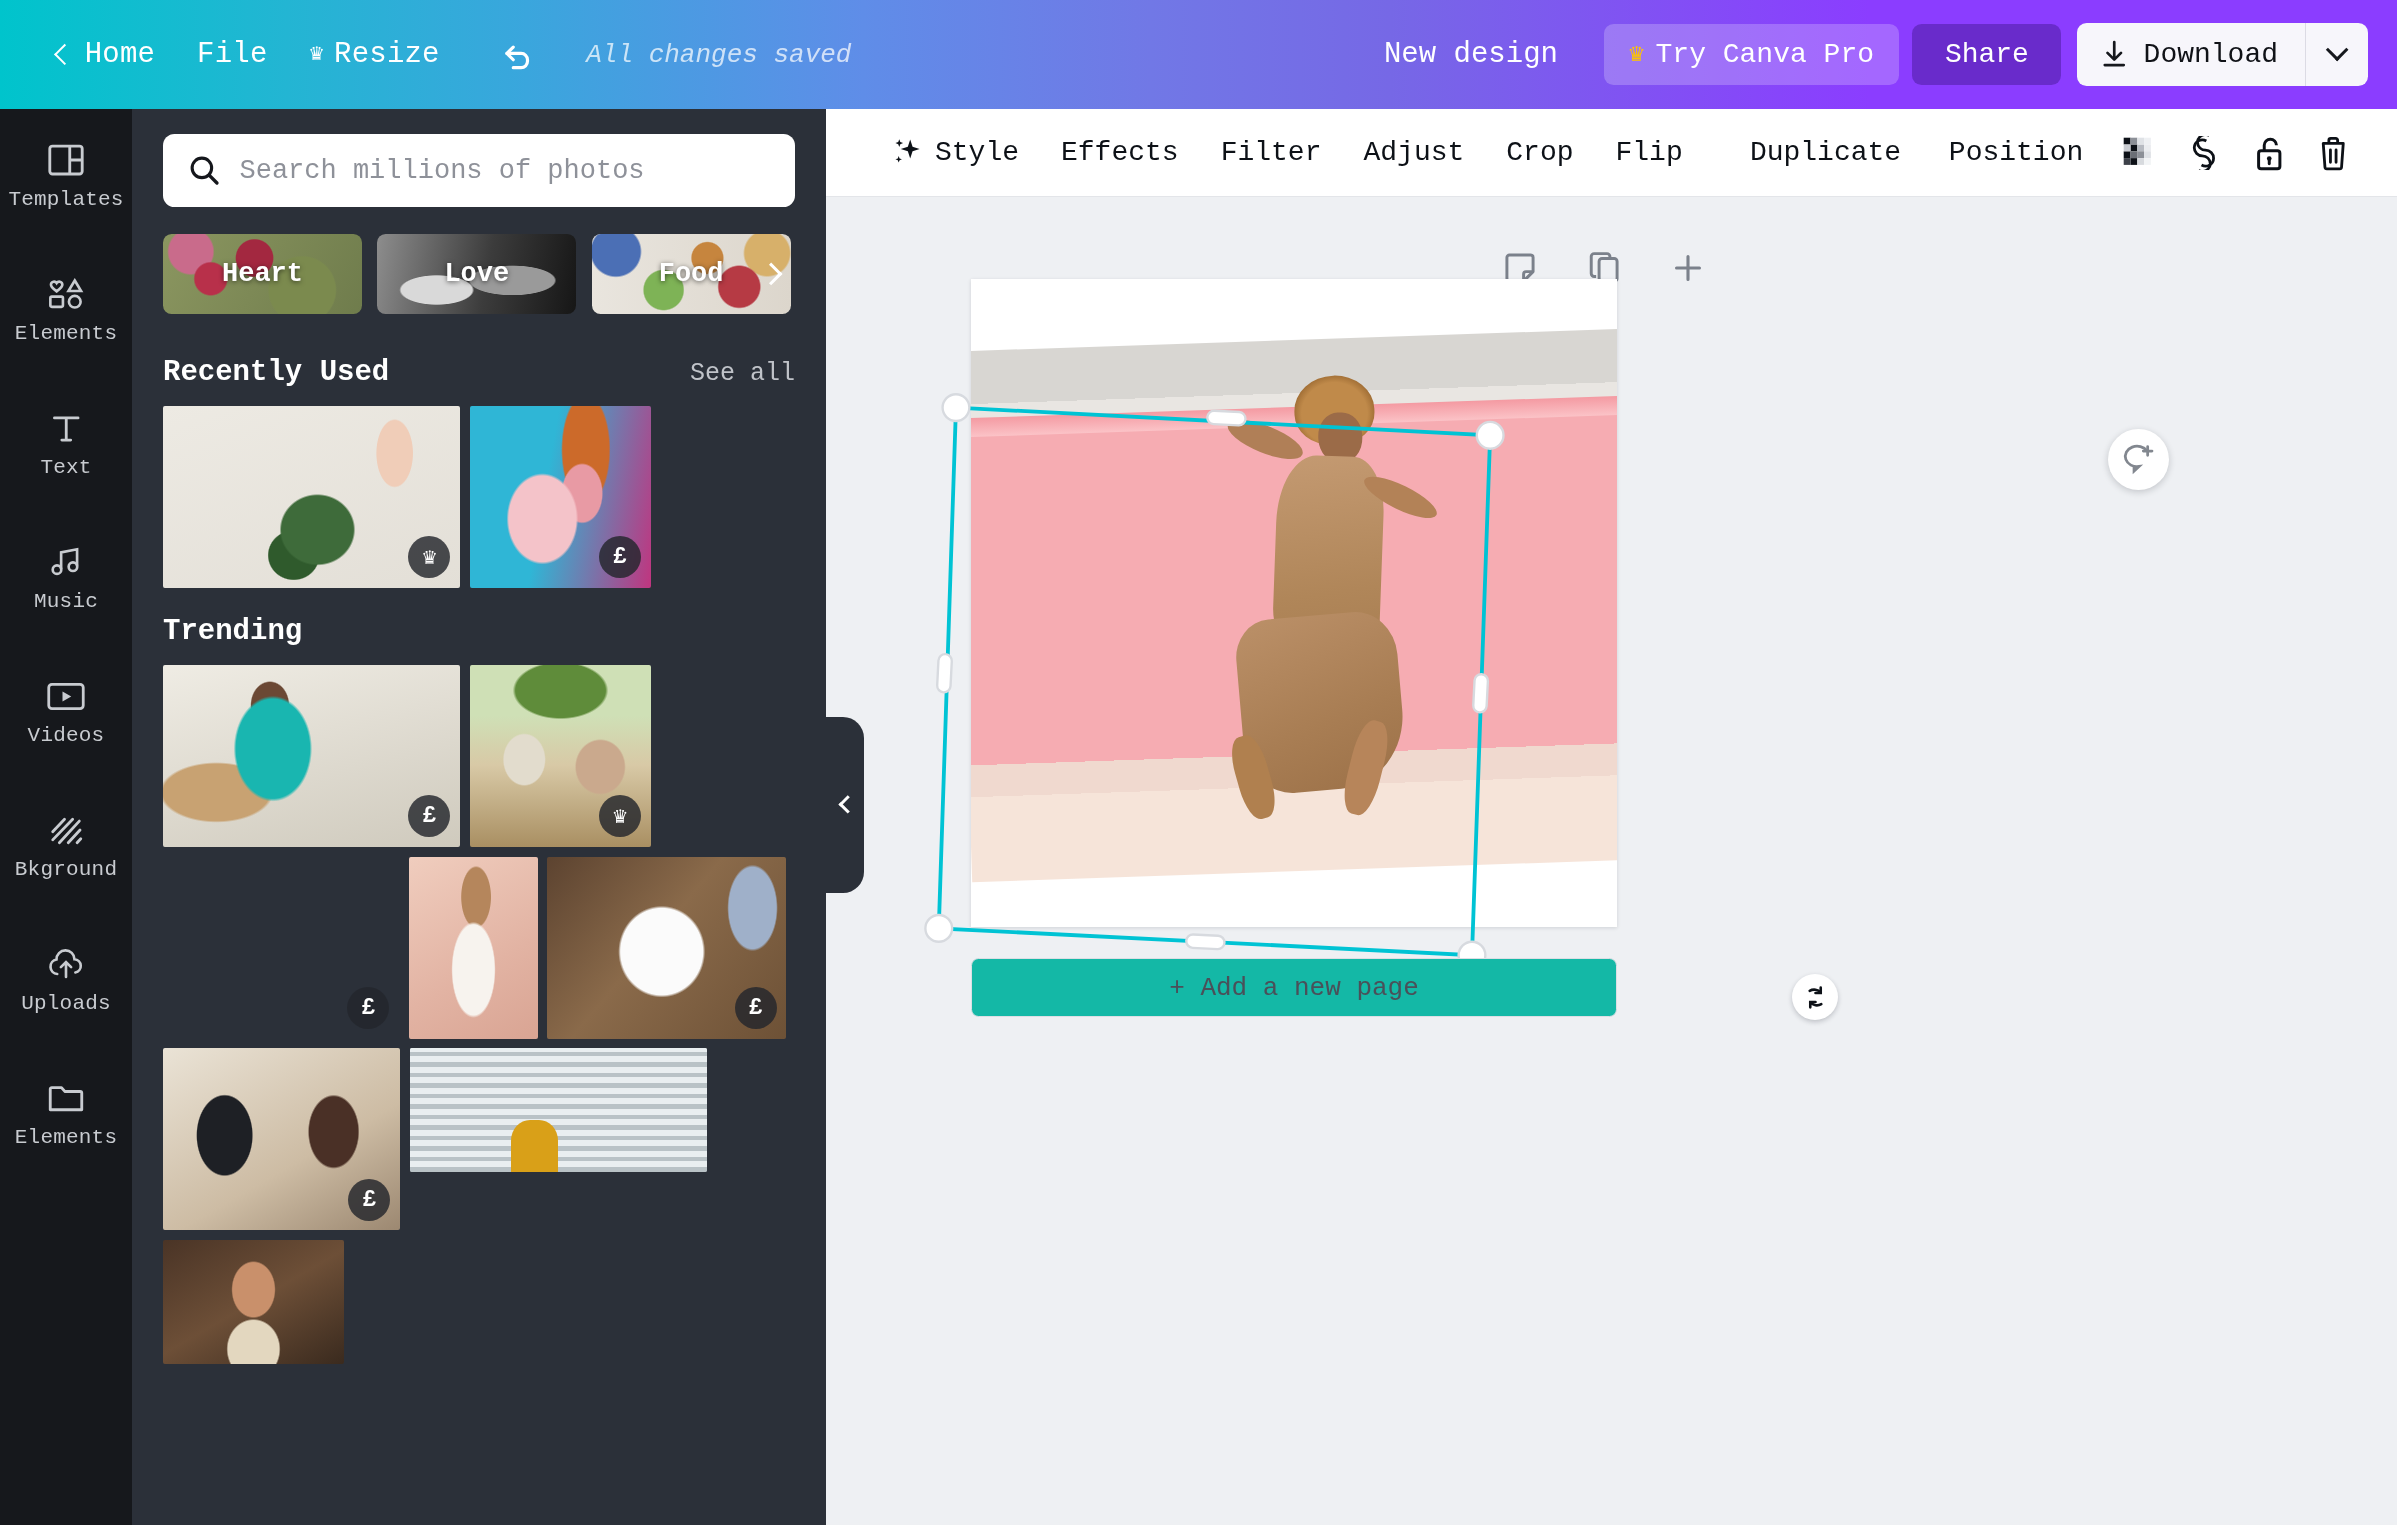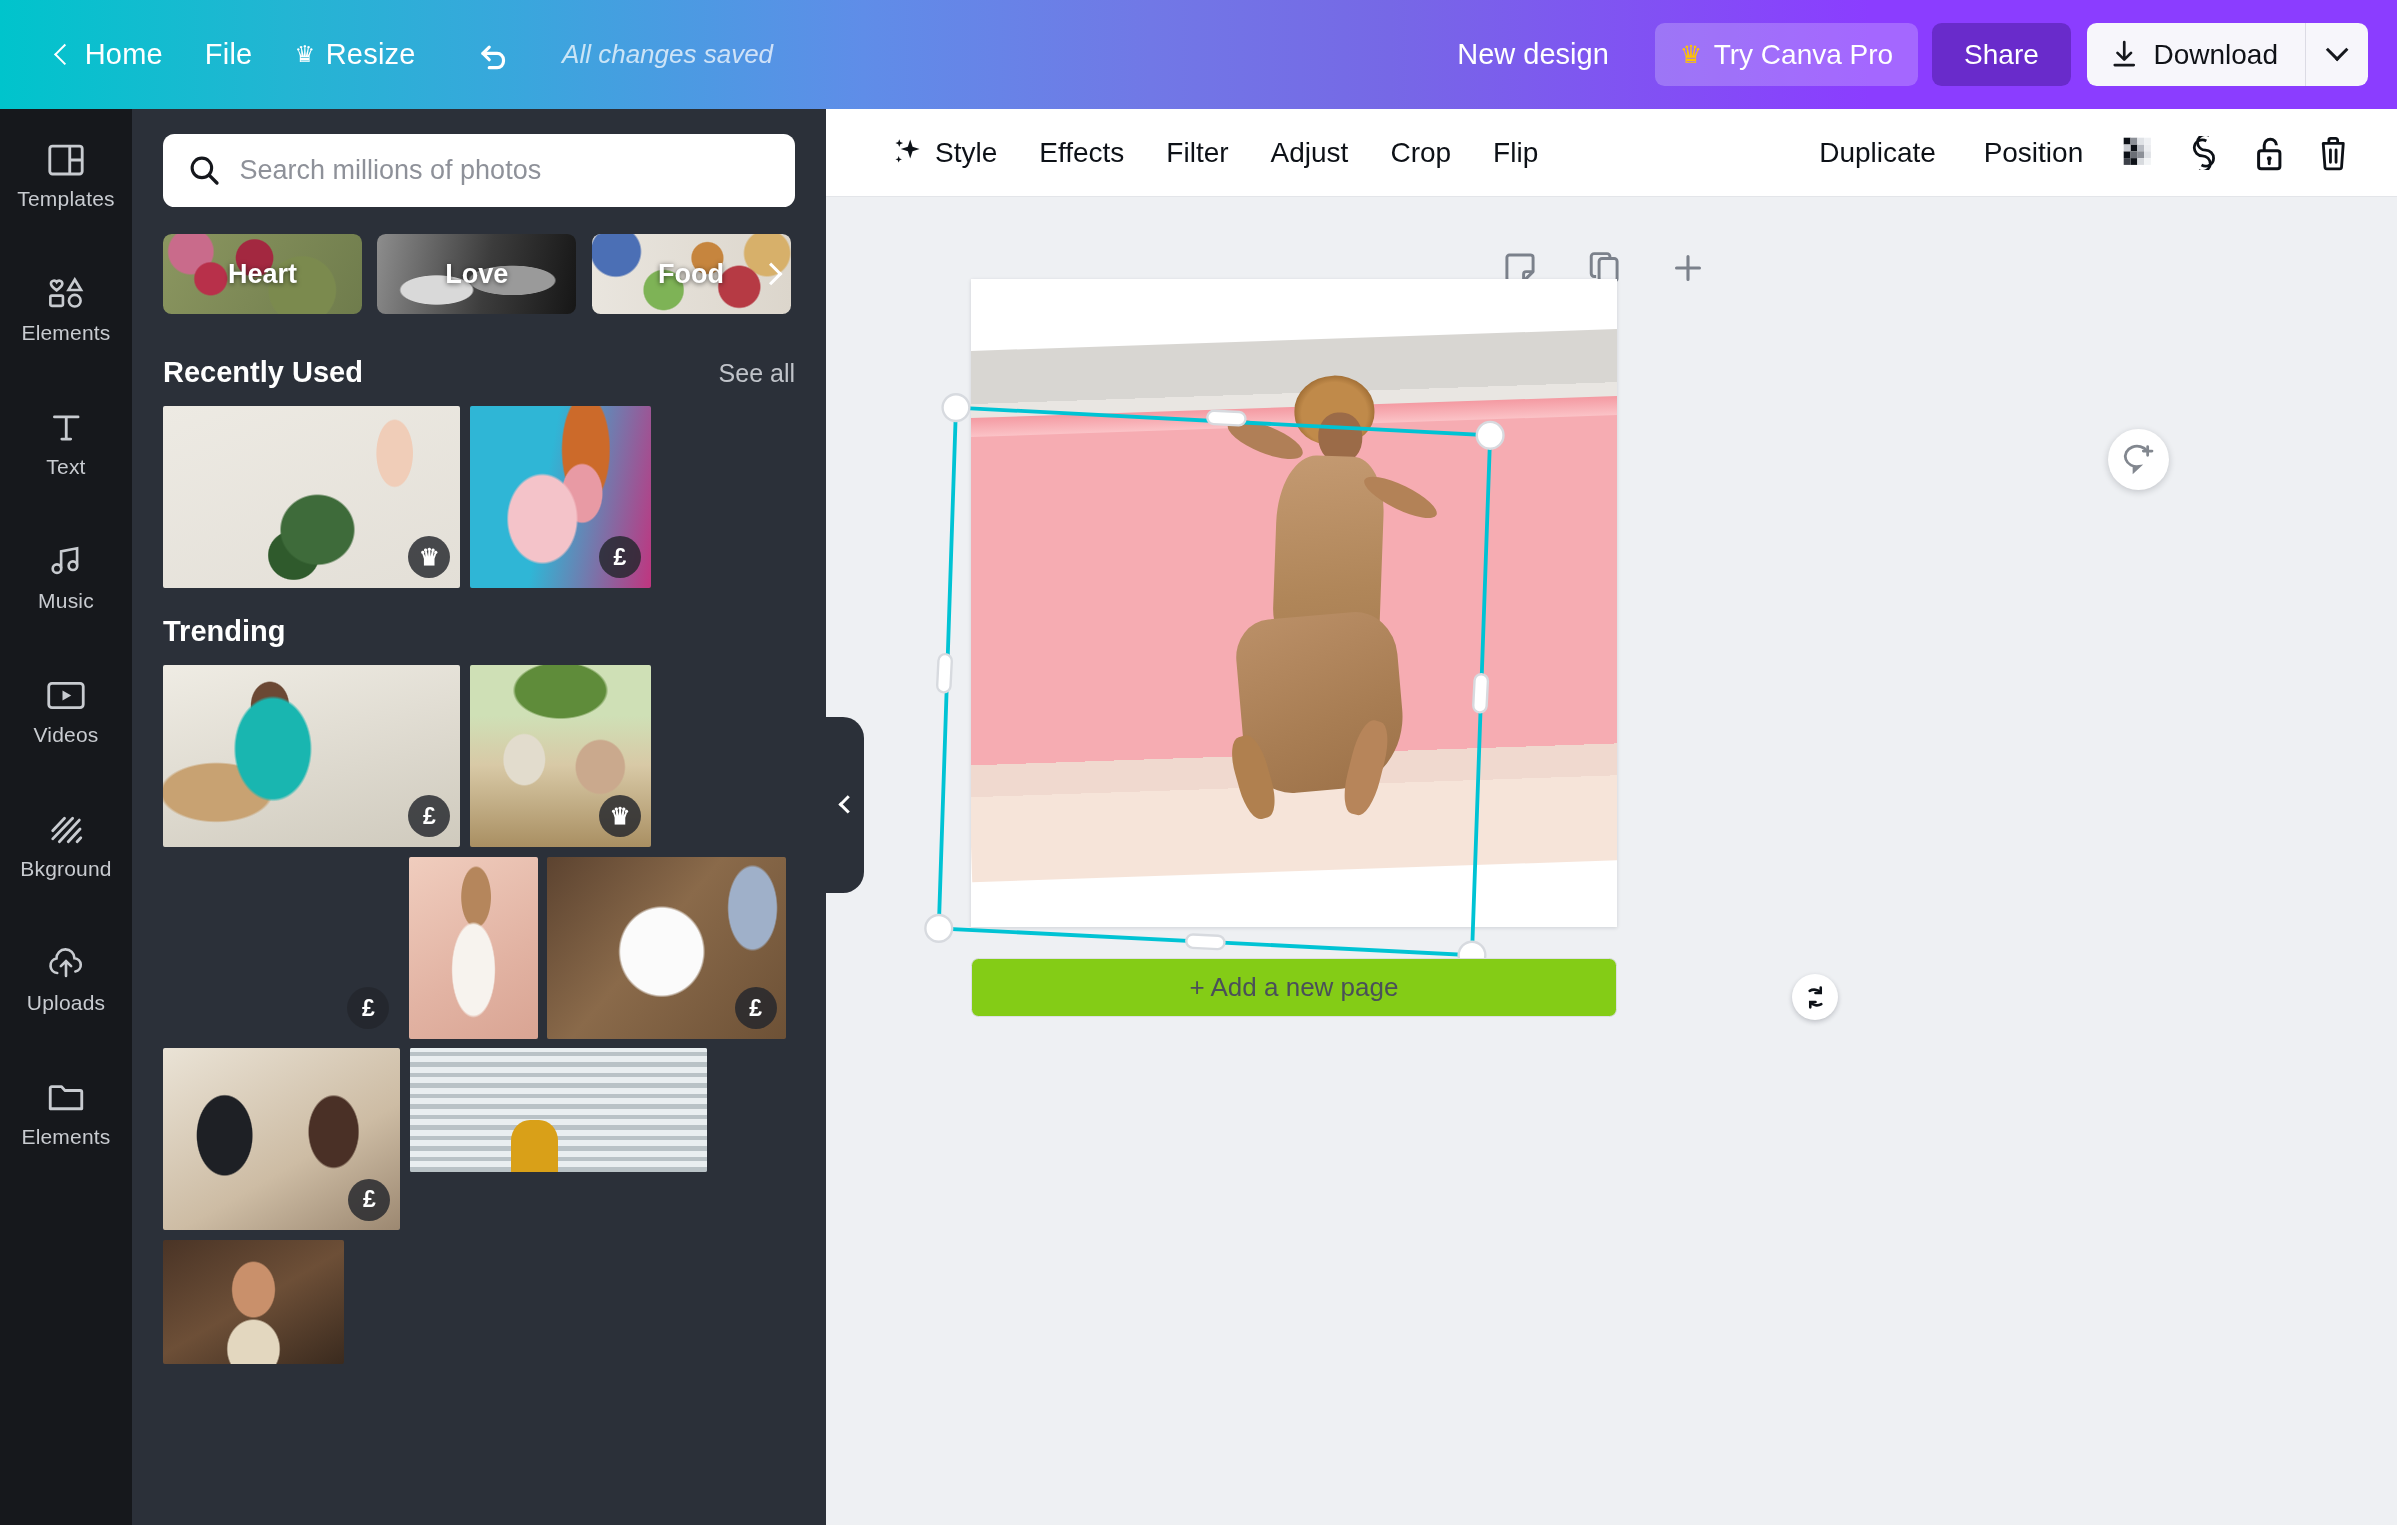--- a/index.html
+++ b/index.html
@@ -2,21 +2,21 @@
 <html><head>
 <meta charset="utf-8">
 <style>
   * { margin:0; padding:0; box-sizing:border-box; }
   html, body {
     width:2397px; height:1526px;
     overflow:hidden;
     font-family:"Liberation Sans", sans-serif;
     background:#eef0f3;
   }
-  #app { position:relative; width:2202px; height:1526px; }
+  #app { position:relative; width:2202px; height:1526px;font-family:Liberation Mono, monospace; }
 
   
   .topbar {
     position:absolute; top:0; left:0; width:2397px; height:109px;
     background:linear-gradient(90deg,#00c4cc 0%,#23b5d3 12%,#3aa6dd 22%,#5f8de8 36%,#7178e6 48%,#7668e6 58%,#8b3dff 78%,#8b3dff 100%);
     display:flex; align-items:center;
     z-index:40;
   }
   .tb-left { display:flex; align-items:center; padding-left:36px; gap:0; }
   .tb-item {
@@ -158,21 +158,21 @@
     position:absolute; left:145px; top:82px; width:646px; height:648px;
     background:#fff; box-shadow:0 1px 3.8px rgba(20,25,35,.14);
   }
   .comment-fab {
     position:absolute; left:1282px; top:232px; width:61px; height:61px; border-radius:31px;
     background:#fff; box-shadow:0 1.9px 7.6px rgba(20,25,35,.2);
     display:flex; align-items:center; justify-content:center; cursor:pointer;
   }
   .addpage {
     position:absolute; left:145px; top:761px; width:646px; height:59px;
-    border:1.4px solid #dcdfe4; border-radius:7.6px; background:#84cc16;
+    border:1.4px solid #dcdfe4; border-radius:7.6px; background:#14b8a6;
     display:flex; align-items:center; justify-content:center;
     color:#4a5059; font-size:26px; cursor:pointer;
   }
 
   
   .sel-svg { position:absolute; left:0; top:0; width:1571px; height:1329px; pointer-events:none; }
   .rot-handle {
     position:absolute; left:966px; top:777px; width:46px; height:46px; border-radius:23px;
     background:#fff; box-shadow:0 1.9px 5.7px rgba(20,25,35,.22);
     display:flex; align-items:center; justify-content:center; cursor:pointer;

